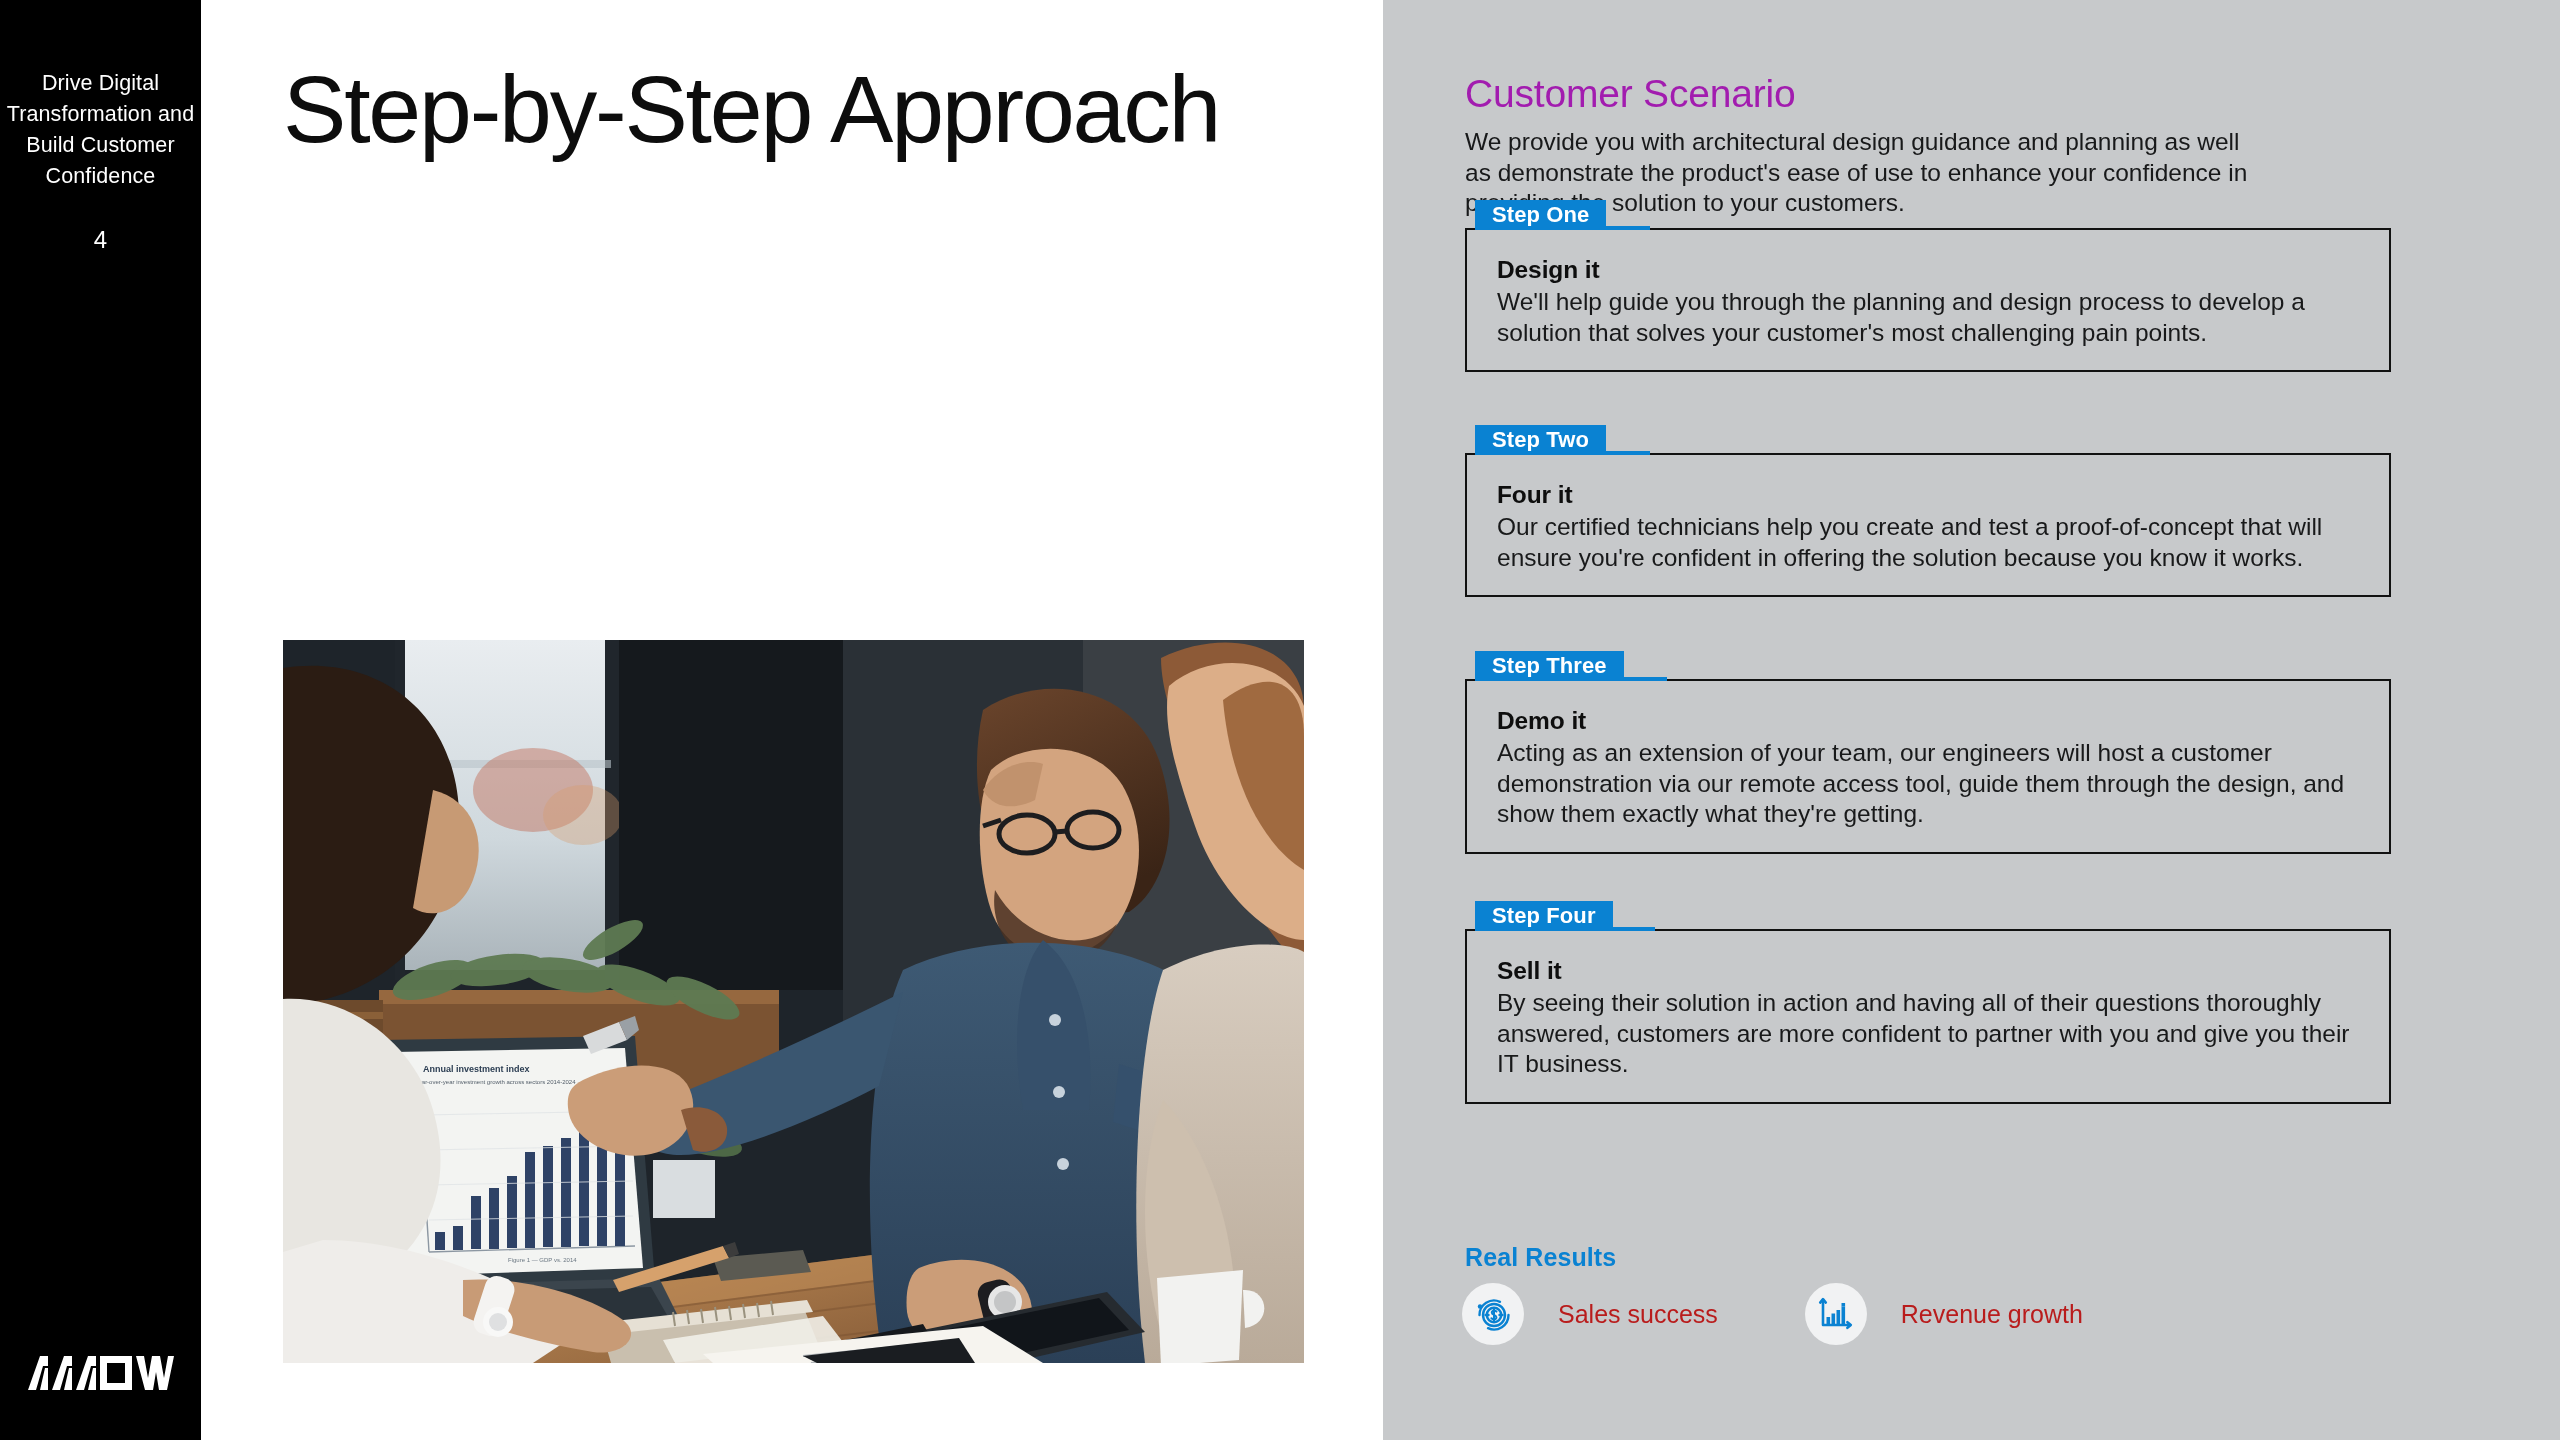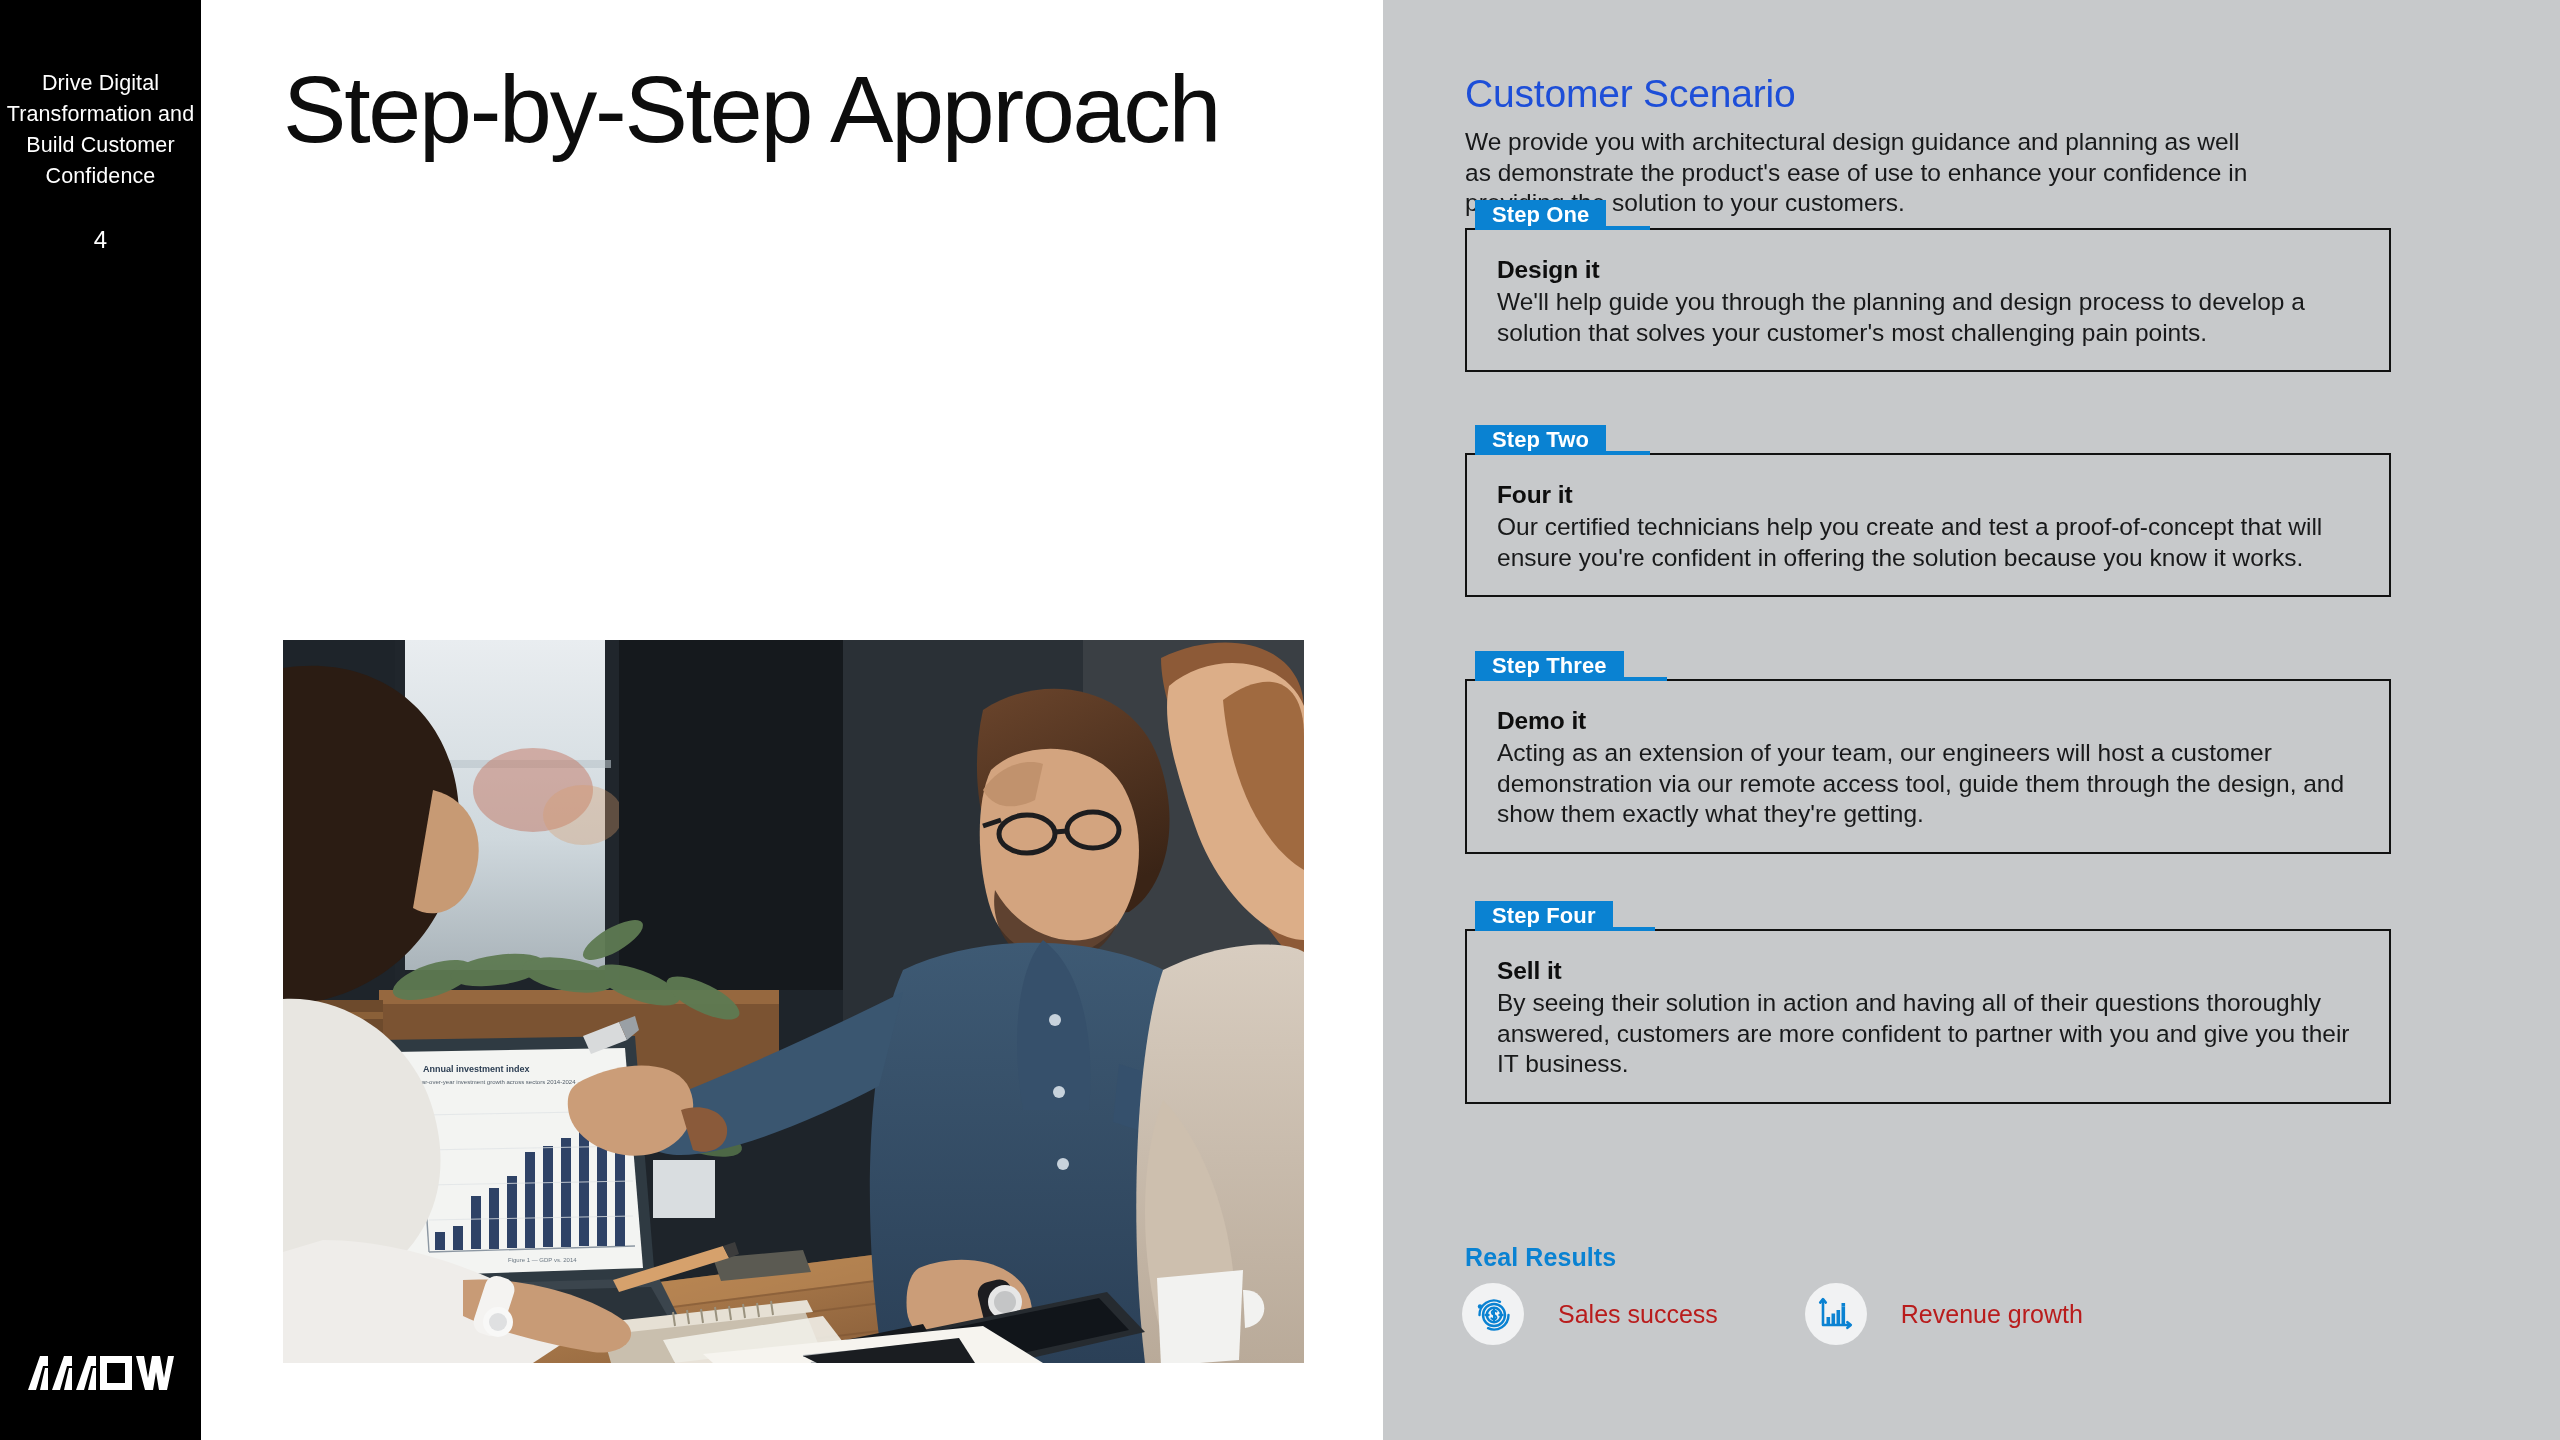--- a/index.html
+++ b/index.html
@@ -39,21 +39,21 @@
   }
   .photo {
     position:absolute; left:82px; top:640px; width:1021px; height:723px;
     overflow:hidden; background:#1b2026;
   }
 
   
   .right { position:absolute; left:1383px; top:0; width:1177px; height:1440px; background:#c7c9cb; }
   .sec-title {
     position:absolute; left:82px; top:72px;
-    font-size:39px; color:#1d4ed8; font-weight:400; letter-spacing:-.2px;
+    font-size:39px; color:#a21caf; font-weight:400; letter-spacing:-.2px;
   }
   .sec-intro {
     position:absolute; left:82px; top:127px; width:800px;
     font-size:24.5px; line-height:30.5px; color:#18191a;
   }
 
   .card-wrap { position:absolute; left:82px; width:926px; }
   .tab {
     position:absolute; left:10px; top:0; height:29px;
     background:#0a82d2; color:#ffffff;

